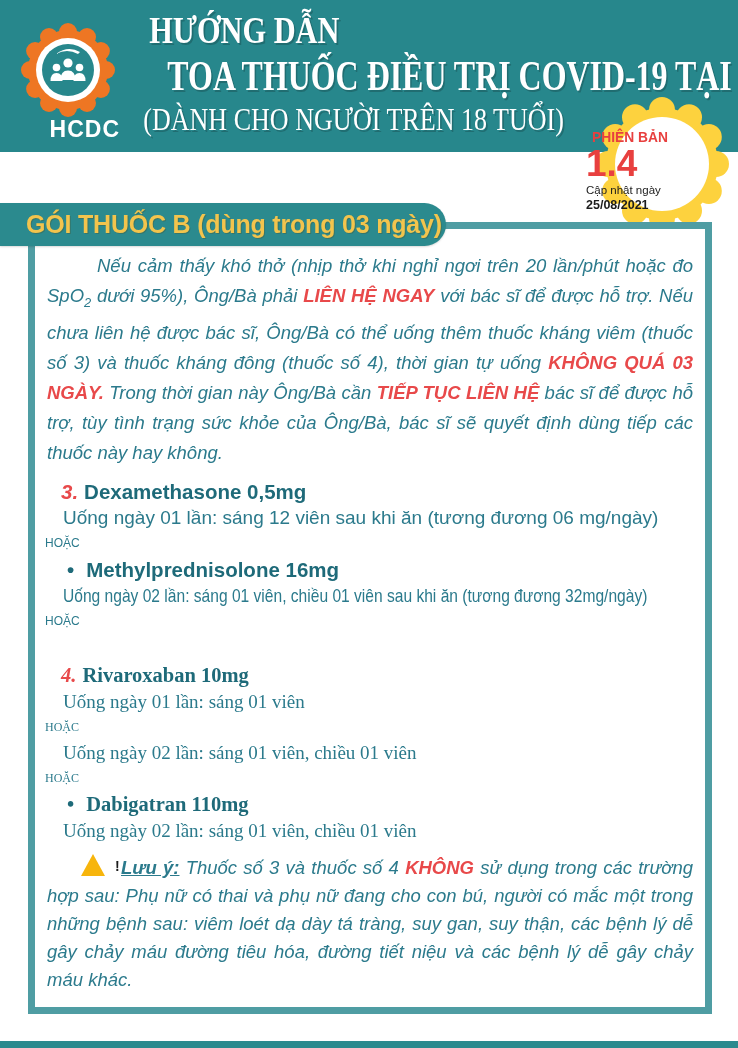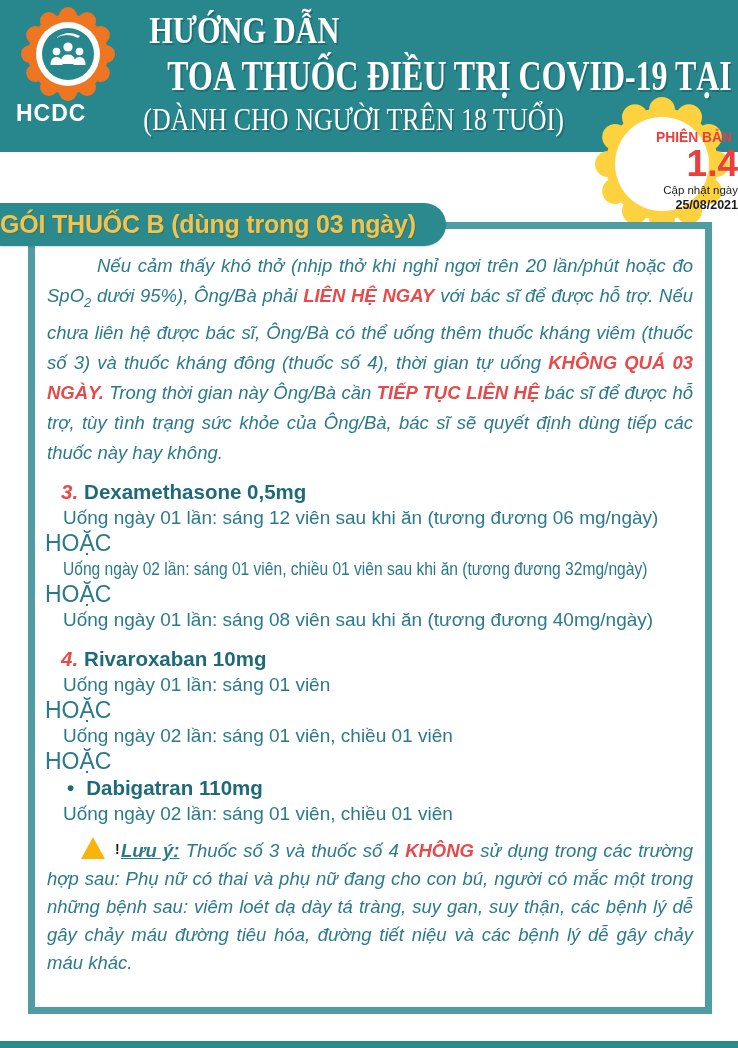--- a/index.html
+++ b/index.html
@@ -1,66 +1,66 @@
 <!DOCTYPE html>
 <html><head>
 <meta charset="utf-8">
 <style>
   html,body{margin:0;padding:0;}
   body{width:738px;height:1048px;position:relative;background:#ffffff;overflow:hidden;
        font-family:"Liberation Sans","DejaVu Sans",sans-serif;}
 
   
   .header-band{position:absolute;left:0;top:0;width:738px;height:152px;background:#27878c;}
-  .logo-wrap{position:absolute;left:16px;top:4px;width:104px;text-align:left;}
+  .logo-wrap{position:absolute;left:16px;top:20px;width:104px;text-align:right;}
   .logo-wrap svg{display:block;margin:0 auto;}
   .logo-label{color:#ffffff;font-weight:bold;font-size:23px;letter-spacing:1px;margin-top:-4px;}
   .titles{position:absolute;left:95px;right:40px;top:10px;text-align:left;color:#ffffff;}
   .title-line{white-space:nowrap;font-family:"Liberation Serif","DejaVu Serif",serif;
               text-shadow:2px 2px 0 rgba(20,60,62,.35);}
   .t1{font-size:37px;font-weight:bold;transform:scaleX(.82);transform-origin:center;line-height:42px;}
   .t2{font-size:42px;font-weight:bold;transform:scaleX(.76);transform-origin:center;line-height:48px;}
   .t3{font-size:31px;font-weight:normal;transform:scaleX(.84);transform-origin:center;line-height:40px;}
 
   
   .badge{position:absolute;left:586px;top:96px;width:152px;height:136px;}
   .badge svg{position:absolute;left:0;top:0;}
-  .badge-text{position:absolute;left:0;top:0;width:100%;text-align:right;}
+  .badge-text{position:absolute;left:0;top:0;width:100%;text-align:left;}
   .badge-label{margin-top:32px;color:#e8403f;font-weight:bold;font-size:15px;transform:scaleX(.92);}
   .badge-version{color:#e8403f;font-weight:bold;font-size:37px;line-height:38px;}
   .badge-upd1{color:#1c1c1c;font-weight:normal;font-size:11.5px;line-height:14px;}
   .badge-upd2{color:#1c1c1c;font-weight:bold;font-size:12.5px;line-height:16px;}
 
   
   .section-pill{position:absolute;left:0;top:203px;width:446px;height:43px;background:#2b8a8e;
                 border-radius:0 22px 22px 0;z-index:5;display:flex;align-items:center;
                 box-shadow:0 1px 2px rgba(0,0,0,.15);}
-  .section-pill span{color:#f2c44d;font-weight:bold;font-size:25px;letter-spacing:-0.2px;
+  .section-pill span{color:#f2c44d;font-weight:bold;font-size:25px;padding-left:26px;letter-spacing:-0.2px;
                      text-shadow:1px 1px 0 rgba(90,60,0,.25);white-space:nowrap;}
 
   
   .content-box{position:absolute;left:28px;top:222px;width:684px;height:792px;background:#ffffff;
                border:7px solid #4f9da3;box-sizing:border-box;z-index:2;overflow:hidden;
                padding:22px 8px 0 10px;}
   .intro{margin:0 4px 10px 2px;color:#2b7a8c;font-style:italic;font-size:18.5px;line-height:30px;
          text-align:justify;text-indent:50px;}
   .seg-normal{}
   .seg-alert{color:#e8494a;font-weight:bold;}
   .seg-sub{vertical-align:sub;font-size:.7em;}
   .seg-label{font-weight:bold;text-decoration:underline;margin-left:8px;}
 
   .med-group{margin-top:2px;}
-  .med-group + .med-group{margin-top:12px;}
+  .med-group + .med-group{margin-top:28px;font-family:Liberation Serif, serif;}
   .drug-line{font-size:20.5px;font-weight:bold;color:#1e6a79;line-height:27px;white-space:nowrap;}
   .marker{display:inline-block;}
   .marker.num{color:#e8494a;font-style:italic;margin:0 6px 0 16px;}
   .marker.dot{color:#1e6a79;margin:0 12px 0 22px;}
   .dose-line{font-size:19px;color:#2b7a8c;line-height:26px;margin-left:18px;white-space:nowrap;}
   .dose-line.condensed{transform:scaleX(.82);transform-origin:left center;}
-  .or-line{font-size:23px;color:#2b7a8c;line-height:25px;margin-left:0;}
+  .or-line{font-size:12px;color:#2b7a8c;line-height:25px;margin-left:0;}
 
   .note{margin:10px 4px 0 2px;color:#2b7a8c;font-style:italic;font-size:18.5px;line-height:28px;
         text-align:justify;text-indent:34px;}
   .warn{display:inline-block;position:relative;width:25px;height:22px;margin-right:7px;vertical-align:-2px;}
   .warn .tri{position:absolute;left:0;top:0;width:0;height:0;border-left:12.5px solid transparent;
              border-right:12.5px solid transparent;border-bottom:22px solid #f7b50c;}
   .warn .ex{position:absolute;left:0;top:5px;width:25px;text-align:center;color:#1c1c1c;
             font-weight:bold;font-style:normal;font-size:14px;line-height:14px;}
 
   
@@ -140,23 +140,23 @@
 </div>
 
 <div class="content-box">
   <p class="intro"><span class="seg-normal">Nếu cảm thấy khó thở (nhịp thở khi nghỉ ngơi trên 20 lần/phút hoặc đo SpO</span><span class="seg-sub">2</span><span class="seg-normal"> dưới 95%), Ông/Bà phải </span><span class="seg-alert">LIÊN HỆ NGAY</span><span class="seg-normal"> với bác sĩ để được hỗ trợ. Nếu chưa liên hệ được bác sĩ, Ông/Bà có thể uống thêm thuốc kháng viêm (thuốc số 3) và thuốc kháng đông (thuốc số 4), thời gian tự uống </span><span class="seg-alert">KHÔNG QUÁ 03 NGÀY.</span><span class="seg-normal">  Trong thời gian này Ông/Bà cần </span><span class="seg-alert">TIẾP TỤC LIÊN HỆ</span><span class="seg-normal"> bác sĩ để được hỗ trợ, tùy tình trạng sức khỏe của Ông/Bà, bác sĩ sẽ quyết định dùng tiếp các thuốc này hay không.</span></p>
 
   <div>
       <div class="med-group">
         <div class="drug-line"><span class="marker num">3.</span><span class="drug-name">Dexamethasone 0,5mg</span></div>
         <div class="dose-line">Uống ngày 01 lần: sáng 12 viên sau khi ăn (tương đương 06 mg/ngày)</div>
         <div class="or-line">HOẶC</div>
+        <div class="drug-line"><span class="marker dot">•</span><span class="drug-name">Methylprednisolone 16mg</span></div>
         <div class="dose-line condensed">Uống ngày 02 lần: sáng 01 viên, chiều 01 viên sau khi ăn (tương đương 32mg/ngày)</div>
         <div class="or-line">HOẶC</div>
-        <div class="dose-line">Uống ngày 01 lần: sáng 08 viên sau khi ăn (tương đương 40mg/ngày)</div>
       </div>
       <div class="med-group">
         <div class="drug-line"><span class="marker num">4.</span><span class="drug-name">Rivaroxaban 10mg</span></div>
         <div class="dose-line">Uống ngày 01 lần: sáng 01 viên</div>
         <div class="or-line">HOẶC</div>
         <div class="dose-line">Uống ngày 02 lần: sáng 01 viên, chiều 01 viên</div>
         <div class="or-line">HOẶC</div>
         <div class="drug-line"><span class="marker dot">•</span><span class="drug-name">Dabigatran 110mg</span></div>
         <div class="dose-line">Uống ngày 02 lần: sáng 01 viên, chiều 01 viên</div>
       </div>

